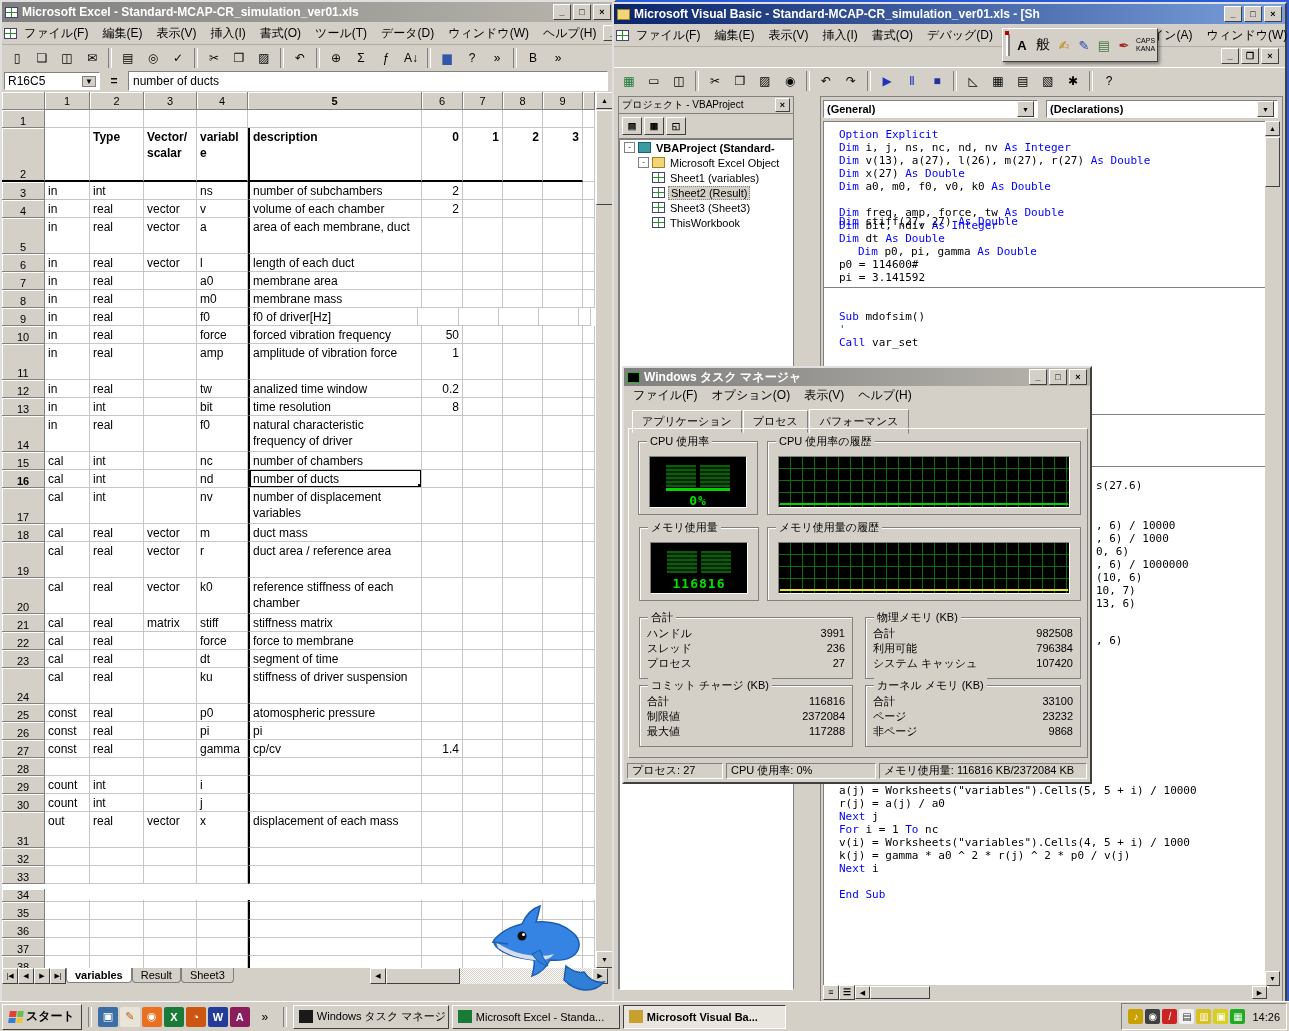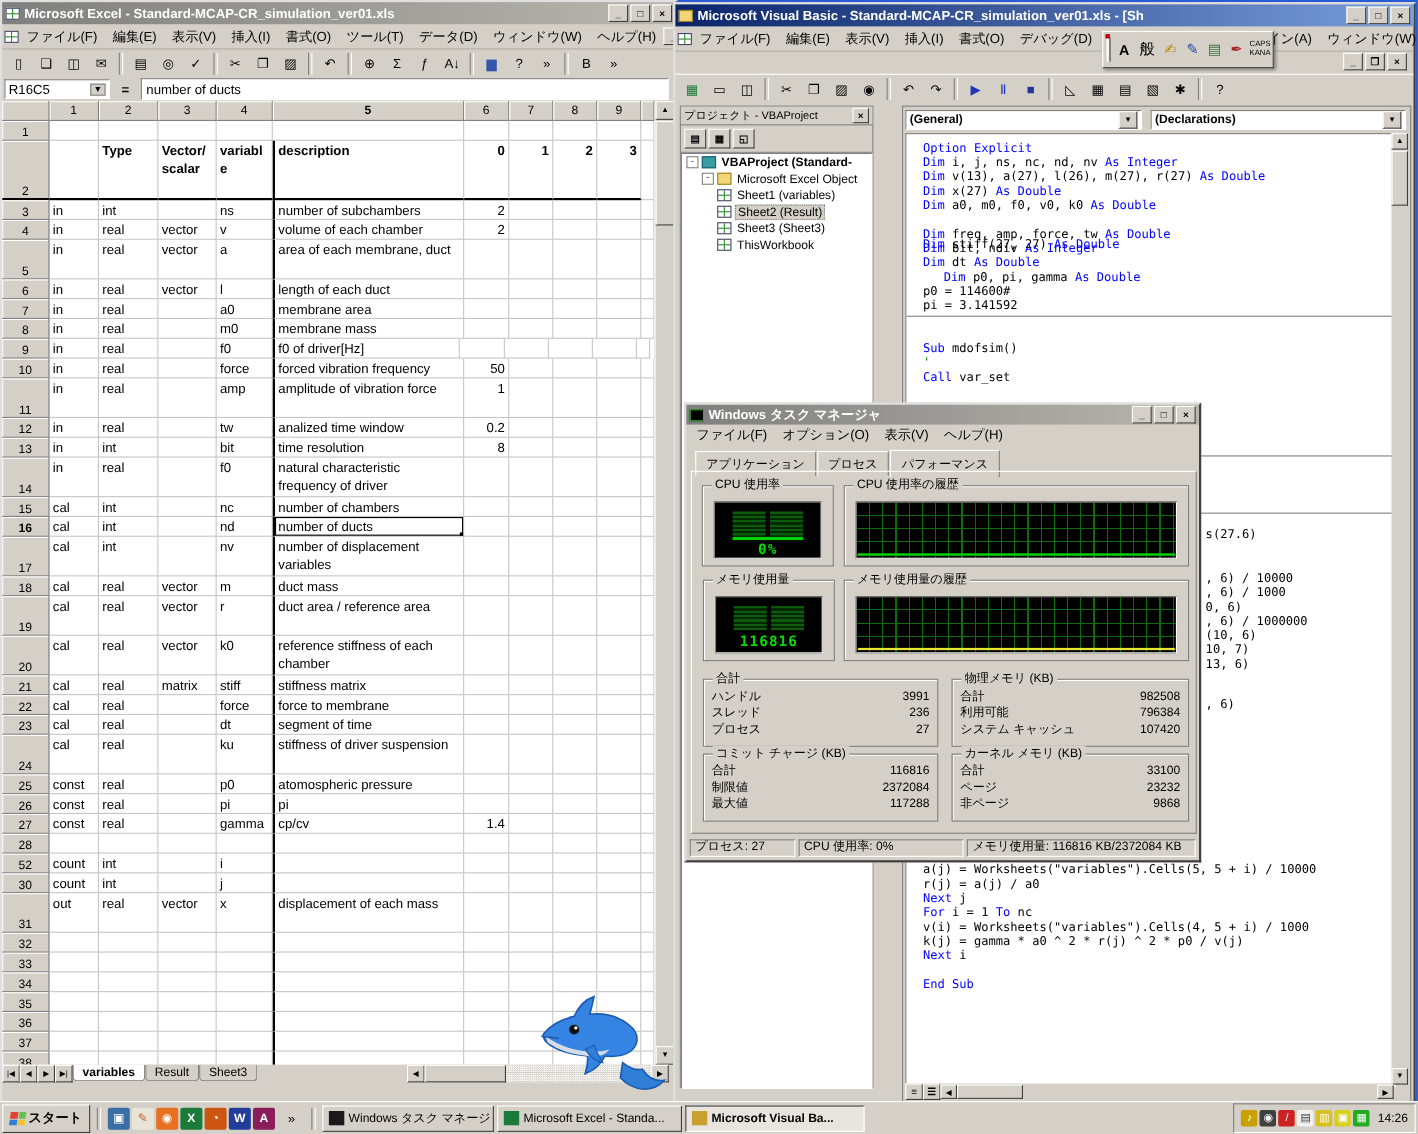--- a/index.html
+++ b/index.html
@@ -574,21 +574,21 @@
         <div class="xc" style="width: 53px;"></div>
         <div class="xc" style="width: 51px;"></div>
         <div class="xc bl" style="width: 174px;"></div>
         <div class="xc num" style="width: 41px;"></div>
         <div class="xc num" style="width: 40px;"></div>
         <div class="xc num" style="width: 40px;"></div>
         <div class="xc num" style="width: 40px;"></div>
         <div class="xc" style="width: 12px;"></div>
       </div>
       <div class="xrow" style="height: 18px;">
-        <div class="xh">52</div>
+        <div class="xh">29</div>
         <div class="xc" style="width: 45px;">count</div>
         <div class="xc" style="width: 54px;">int</div>
         <div class="xc" style="width: 53px;"></div>
         <div class="xc" style="width: 51px;">i</div>
         <div class="xc bl" style="width: 174px;"></div>
         <div class="xc num" style="width: 41px;"></div>
         <div class="xc num" style="width: 40px;"></div>
         <div class="xc num" style="width: 40px;"></div>
         <div class="xc num" style="width: 40px;"></div>
         <div class="xc" style="width: 12px;"></div>
@@ -638,21 +638,21 @@
         <div class="xc" style="width: 54px;"></div>
         <div class="xc" style="width: 53px;"></div>
         <div class="xc" style="width: 51px;"></div>
         <div class="xc bl" style="width: 174px;"></div>
         <div class="xc num" style="width: 41px;"></div>
         <div class="xc num" style="width: 40px;"></div>
         <div class="xc num" style="width: 40px;"></div>
         <div class="xc num" style="width: 40px;"></div>
         <div class="xc" style="width: 12px;"></div>
       </div>
-      <div class="xrow" style="height: 18px;">
+      <div class="xrow" style="height: 18px; align-items: flex-end;">
         <div class="xh">34</div>
         <div class="xc" style="width: 45px;"></div>
         <div class="xc" style="width: 54px;"></div>
         <div class="xc" style="width: 53px;"></div>
         <div class="xc" style="width: 51px;"></div>
         <div class="xc bl" style="width: 174px;"></div>
         <div class="xc num" style="width: 41px;"></div>
         <div class="xc num" style="width: 40px;"></div>
         <div class="xc num" style="width: 40px;"></div>
         <div class="xc num" style="width: 40px;"></div>

